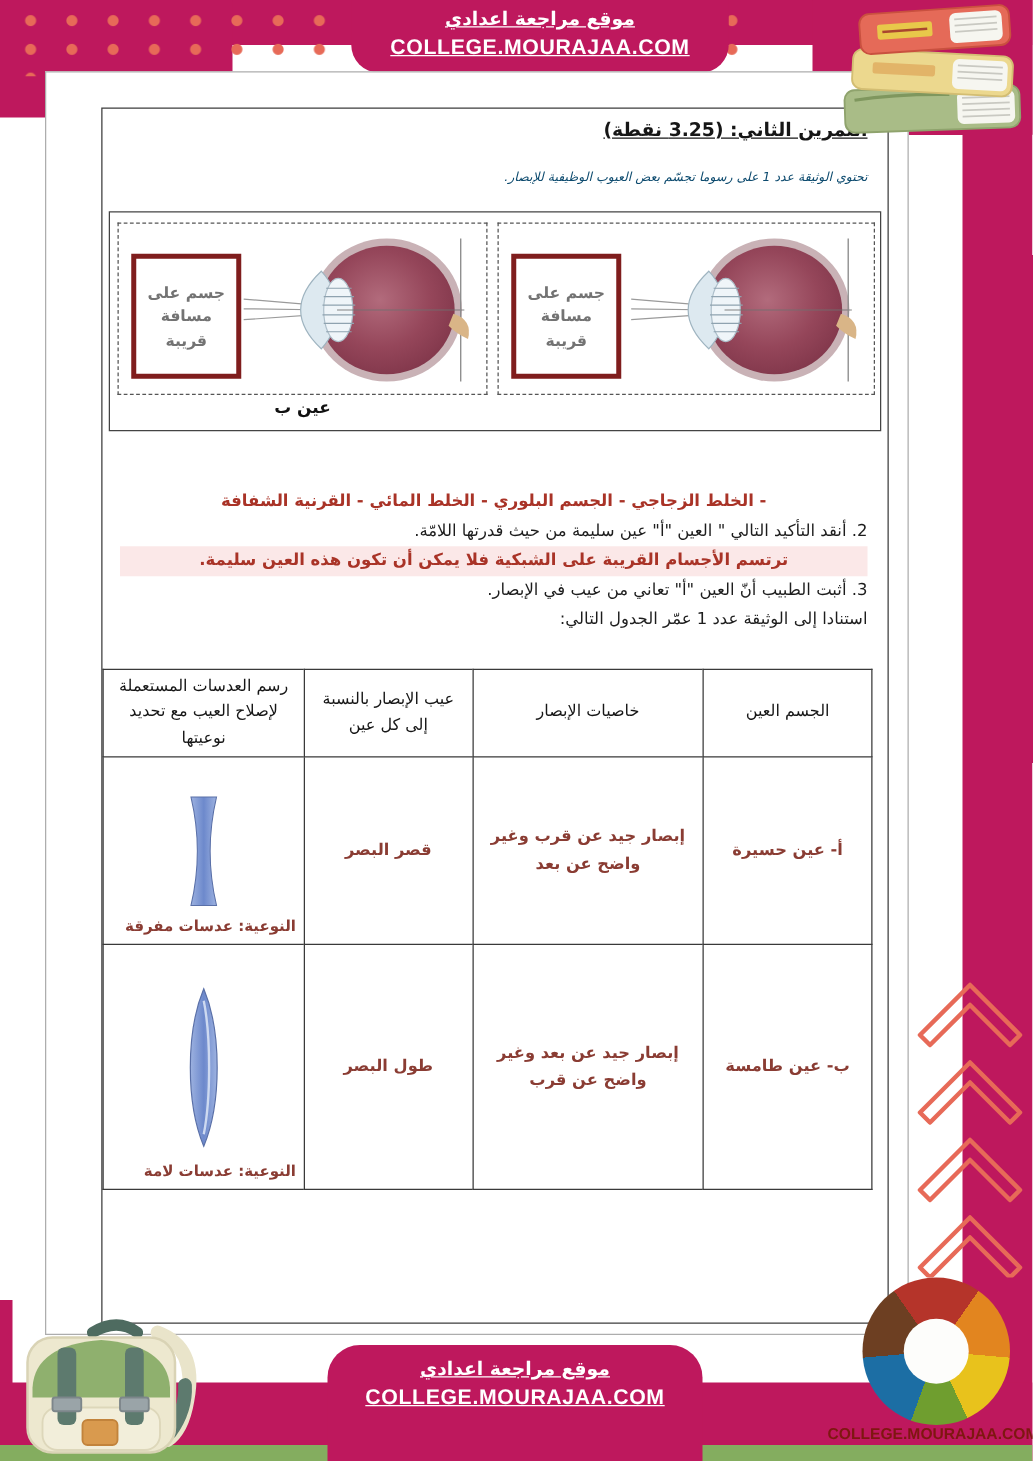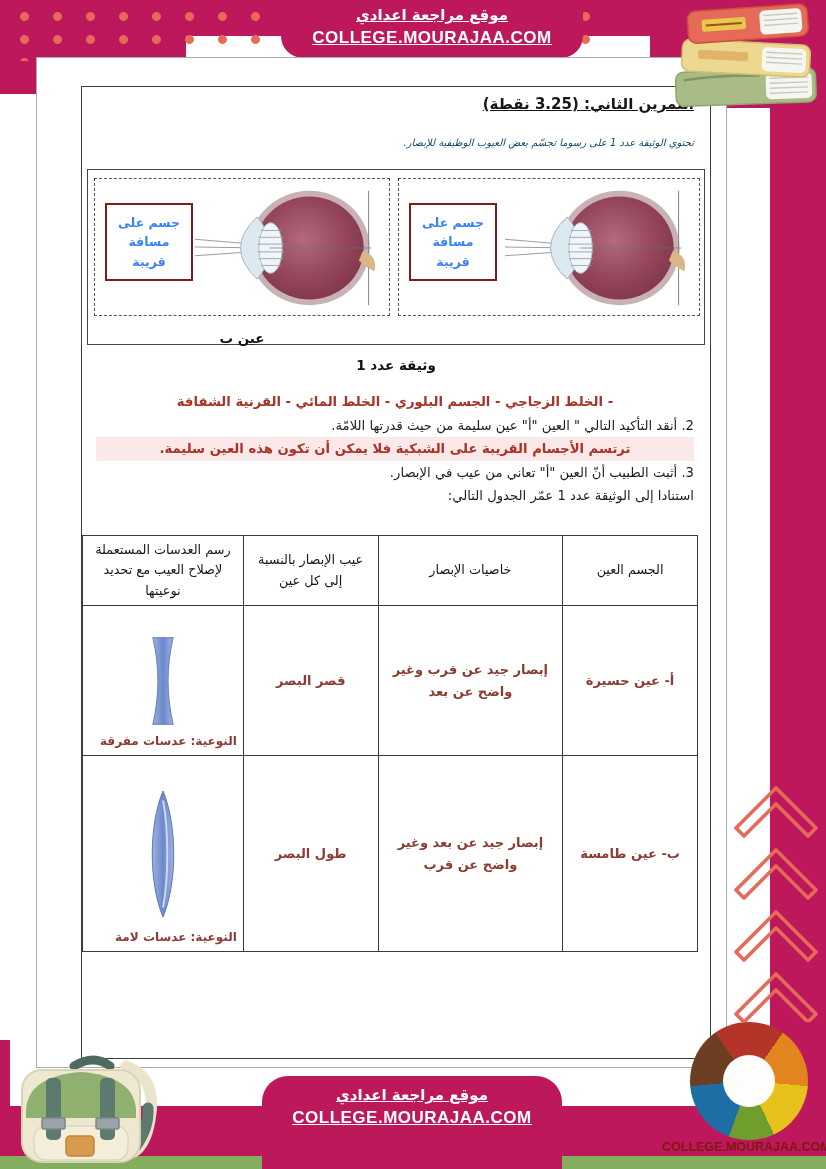--- a/index.html
+++ b/index.html
@@ -32,26 +32,26 @@
   
   #page{ left:36px; top:57px; width:691px; height:1011px; background:#fff; border:1px solid #adadad; z-index:3;}
   #frame{ left:44px; top:28px; width:630px; height:973px; border:1.4px solid #3c3c3c; position:absolute; direction:rtl;}
   #ex-title{ top:8px; right:16px; font-size:15px; font-weight:bold; text-decoration:underline; color:#161616;}
   #ex-intro{ top:50px; right:16px; font-size:10px; color:#0c4a6e;font-style:italic;}
   
   #fig-box{ left:5px; top:82px; width:618px; height:176px; border:1px solid #444;}
   .panel{ border:1.6px dashed #555; position:absolute; top:8px; height:138px;}
   #panel-b{ left:6px;  width:296px;}
   #panel-a{ left:310px; width:302px;}
-  .obj-box{ position:absolute; left:10px; top:24px; width:88px; height:78px; border:2px solid #7f1d1d;
+  .obj-box{ position:absolute; left:10px; top:24px; width:88px; height:100px; border:4px solid #7f1d1d;
             display:flex; align-items:center; justify-content:center; text-align:center;
-            font-size:12.5px; font-weight:bold; color:#3b82f6; padding:3px; line-height:1.55;}
+            font-size:12.5px; font-weight:bold; color:#737373; padding:3px; line-height:1.55;}
   .eye-svg{ position:absolute; top:5px; width:194px; height:128px;}
   #panel-a .eye-svg{ left:104px;} #panel-b .eye-svg{ left:98px;}
-  .panel-cap{ position:absolute; top:148px; text-align:center; font-weight:bold; font-size:13.5px; color:#111;margin-top:12px;}
+  .panel-cap{ position:absolute; top:148px; text-align:center; font-weight:bold; font-size:13.5px; color:#111;}
   #cap-b{ left:6px; width:296px;} #cap-a{ left:310px; width:302px;}
   #fig-caption{ top:270px; left:0; width:100%; text-align:center; font-weight:bold; font-size:13.5px; color:#111;}
   
   #questions{ top:303px; right:16px; left:14px; text-align:right; font-size:13.2px; line-height:1.78; color:#1d1d1d;}
   .ans-red{ color:#a93327; font-weight:bold;text-align:center;}
   .ans-hl{ background:rgba(233,130,130,.18);}
   
   #ans-table{ position:absolute; top:448px; right:12px; border-collapse:collapse; direction:rtl; table-layout:fixed;}
   #ans-table td, #ans-table th{ border:1.2px solid #3a3a3a; vertical-align:middle; text-align:center; padding:4px;}
   #ans-table th{ font-weight:normal; font-size:12.8px; color:#161616; line-height:1.6;}
@@ -156,21 +156,20 @@
       </div>
       <div class="panel" id="panel-a">
         <div class="obj-box">جسم على مسافة قريبة</div>
         <svg class="eye-svg" viewBox="0 0 200 130">
             <use href="#eyeShape"></use>
           </svg>
       </div>
       <div class="panel-cap" id="cap-b">عين ب</div>
     </div>
 
-    <div class="abs" id="fig-caption">وثيقة عدد 1</div>
 
     <div class="abs" id="questions">
       <div class="ans-red">- الخلط الزجاجي - الجسم البلوري - الخلط المائي - القرنية الشفافة</div>
       <div>2. أنقد التأكيد التالي " العين "أ" عين سليمة من حيث قدرتها اللامّة.</div>
       <div class="ans-red ans-hl">ترتسم الأجسام القريبة على الشبكية فلا يمكن أن تكون هذه العين سليمة.</div>
       <div>3. أثبت الطبيب أنّ العين "أ" تعاني من عيب في الإبصار.</div>
       <div>استنادا إلى الوثيقة عدد 1 عمّر الجدول التالي:</div>
     </div>
 
     <table id="ans-table">

